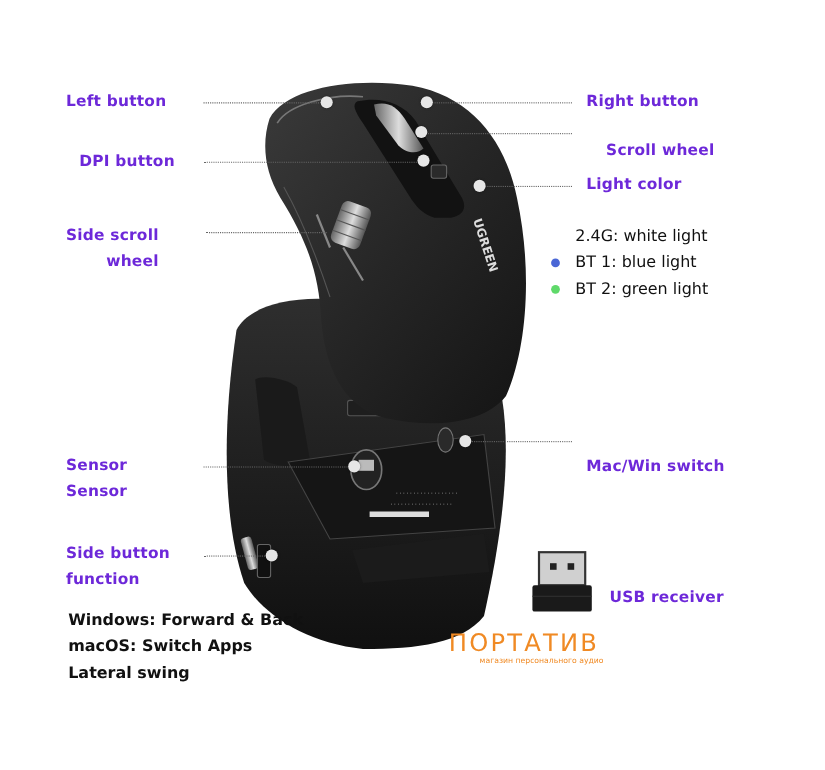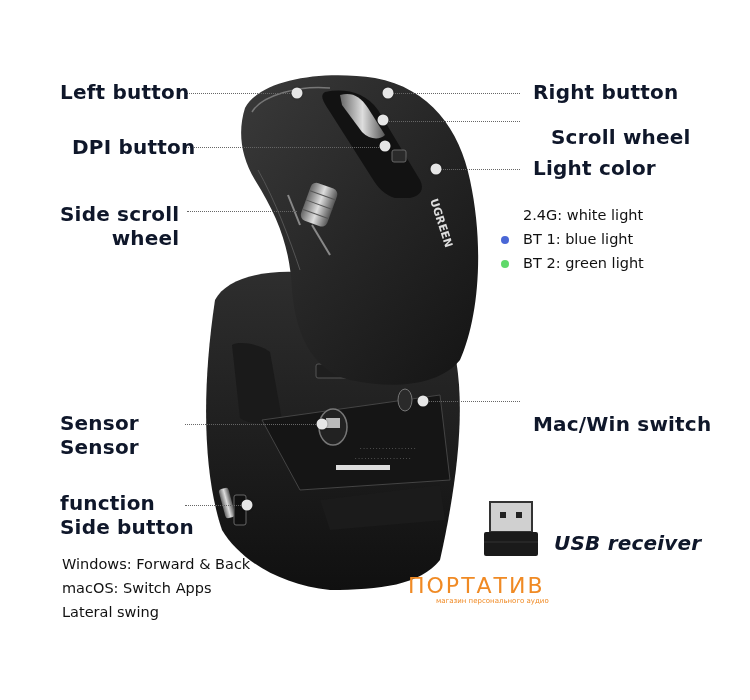--- a/index.html
+++ b/index.html
@@ -1,17 +1,17 @@
 <!DOCTYPE html>
 <html><head>
 <meta charset="utf-8">
 <style>
   html,body{margin:0;padding:0;background:#fff;}
   body{width:750px;height:700px;position:relative;overflow:hidden;font-family:"DejaVu Sans","Liberation Sans",sans-serif;color:#111;}
-  .label{position:absolute;font-weight:bold;font-size:20px;line-height:24px;color:#0f172a;letter-spacing:0.2px;}
+  .label{position:absolute;font-weight:bold;font-size:14px;line-height:24px;color:#6d28d9;letter-spacing:0.2px;}
   .sub{position:absolute;font-size:14.5px;line-height:24px;color:#111;}
   .lead{position:absolute;border-top:1.5px dotted #666;height:0;}
   .dot{position:absolute;width:11px;height:11px;border-radius:50%;background:#e6e6e6;box-shadow:0 0 2px rgba(0,0,0,.5);transform:translate(-50%,-50%);}
   .cdot{display:inline-block;width:8px;height:8px;border-radius:50%;margin-right:14px;vertical-align:middle;}
   svg{position:absolute;left:0;top:0;}
   .logo{position:absolute;left:408px;top:575px;}
   .logo-main{font-family:"DejaVu Sans",sans-serif;font-size:22px;font-weight:normal;letter-spacing:2px;line-height:22px;}
   .logo-sub{font-family:"DejaVu Sans",sans-serif;font-size:7px;margin-left:28px;line-height:9px;}
 </style>
 </head>
@@ -105,36 +105,36 @@
 <div class="label" style="left:72px;top:135px;">DPI button</div>
 <div class="label" style="left:60px;top:202px;text-align:right;">
   <div>Side scroll</div>
   <div>wheel</div>
 </div>
 <div class="label" style="left:60px;top:411px;">
   <div>Sensor</div>
   <div>Sensor</div>
 </div>
 <div class="label" style="left:60px;top:491px;">
+  <div>Side button</div>
   <div>function</div>
-  <div>Side button</div>
 </div>
-<div class="sub" style="left:62px;top:552px;">
+<div class="sub" style="left:62px;top:552px;font-weight:bold;">
   <div>Windows: Forward &amp; Back</div>
   <div>macOS: Switch Apps</div>
   <div>Lateral swing</div>
 </div>
 
 <div class="label" style="left:533px;top:80px;">Right button</div>
 <div class="label" style="left:533px;top:125px;margin-left:18px;">Scroll wheel</div>
 <div class="label" style="left:533px;top:156px;">Light color</div>
 <div class="sub" style="left:501px;top:203px;">
   <div><span class="cdot" style="background:#fff;"></span><span>2.4G: white light</span></div>
   <div><span class="cdot" style="background:#4a67d6;"></span><span>BT 1: blue light</span></div>
   <div><span class="cdot" style="background:#5fd96a;"></span><span>BT 2: green light</span></div>
 </div>
 <div class="label" style="left:533px;top:412px;">Mac/Win switch</div>
-<div class="label" style="left:554px;top:531px;font-style:italic;">USB receiver</div>
+<div class="label" style="left:554px;top:531px;">USB receiver</div>
 
 <div class="logo" style="color:#f08a24;">
   <div class="logo-main">ПОРТАТИВ</div>
   <div class="logo-sub">магазин персонального аудио</div>
 </div>
 
 </body></html>

